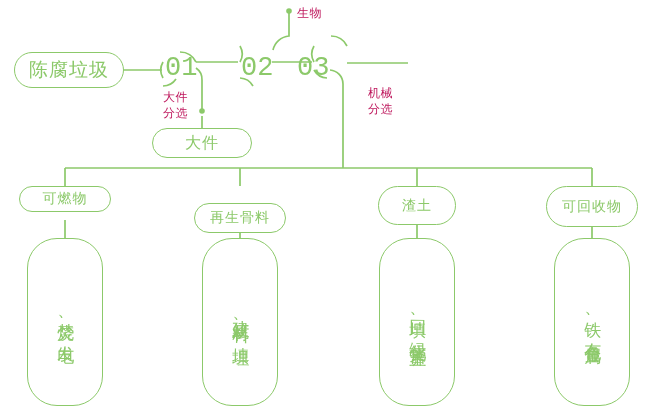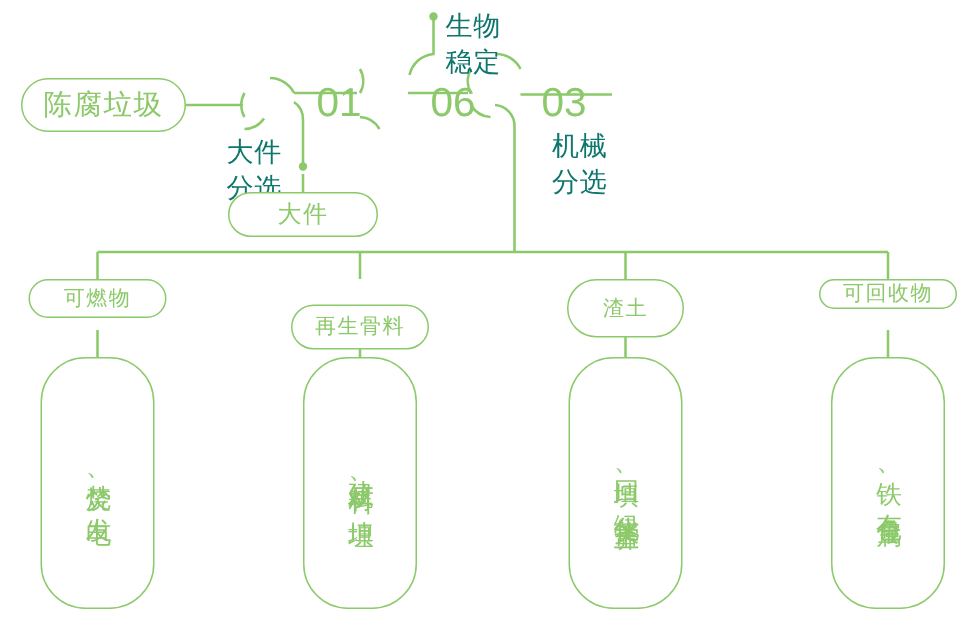--- a/index.html
+++ b/index.html
@@ -47,28 +47,27 @@
     padding:14px 6px;
     box-sizing:border-box;
   }
 
   
   .stagenum{
     color:#8cc96a;
     font-size:27px;
     letter-spacing:0px;
     line-height:1;
-    font-family:Liberation Sans, sans-serif;
-    margin-left:46px;
+    font-family:Liberation Mono, monospace;
   }
 
   
   .anno{
-    color:#0f766e;
-    font-size:18px;
+    color:#be185d;
+    font-size:12px;
     line-height:1.32;
     letter-spacing:0.5px;
     white-space:nowrap;
   }
   .anno-r{text-align:right;}
   .anno-l{text-align:left;}
 </style>
 </head>
 <body>
 
@@ -119,48 +118,47 @@
       <path d="M240,220 L240,238"></path>
       <path d="M417,220 L417,238"></path>
       <path d="M592,220 L592,238"></path>
     </g>
   </svg>
 
   <div class="node pill pill-lg" style="left:14px;top:52px;width:110px;height:36px;">陈腐垃圾</div>
 
   <div class="node stagenum" style="left:165px;top:55px;">01</div>
 
-  <div class="node stagenum" style="left:241px;top:55px;">06</div>
+  <div class="node stagenum" style="left:241px;top:55px;">02</div>
 
-  <div class="node stagenum" style="left:315px;top:55px;">03</div>
+  <div class="node stagenum" style="left:297px;top:55px;">03</div>
 
   <div class="node anno anno-r" style="left:126px;top:90px;width:62px;">
     <div>大件</div>
     <div>分选</div>
   </div>
 
   <div class="node anno anno-l" style="left:297px;top:6px;width:62px;">
     <div>生物</div>
-    <div>稳定</div>
   </div>
 
   <div class="node anno anno-l" style="left:352px;top:86px;width:62px;margin-left:16px;">
     <div>机械</div>
     <div>分选</div>
   </div>
 
   <div class="node pill pill-md" style="left:152px;top:128px;width:100px;height:30px;">大件</div>
 
   <div class="node pill pill-sm" style="left:19px;top:186px;width:92px;height:26px;">可燃物</div>
 
   <div class="node pill pill-sm" style="left:194px;top:186px;width:92px;height:30px;margin-top:17px;">再生骨料</div>
 
   <div class="node pill pill-sm" style="left:378px;top:186px;width:78px;height:39px;">渣土</div>
 
-  <div class="node pill pill-sm" style="left:546px;top:186px;width:92px;height:20px;">可回收物</div>
+  <div class="node pill pill-sm" style="left:546px;top:186px;width:92px;height:41px;">可回收物</div>
 
   <div class="node vbox" style="left:27px;top:238px;width:76px;height:168px;">焚烧、发电</div>
 
   <div class="node vbox" style="left:202px;top:238px;width:76px;height:168px;">建筑材料、填埋</div>
 
   <div class="node vbox" style="left:379px;top:238px;width:76px;height:168px;">回填、绿化营养土</div>
 
   <div class="node vbox" style="left:554px;top:238px;width:76px;height:168px;">铁、有色金属</div>
 
 </div>

